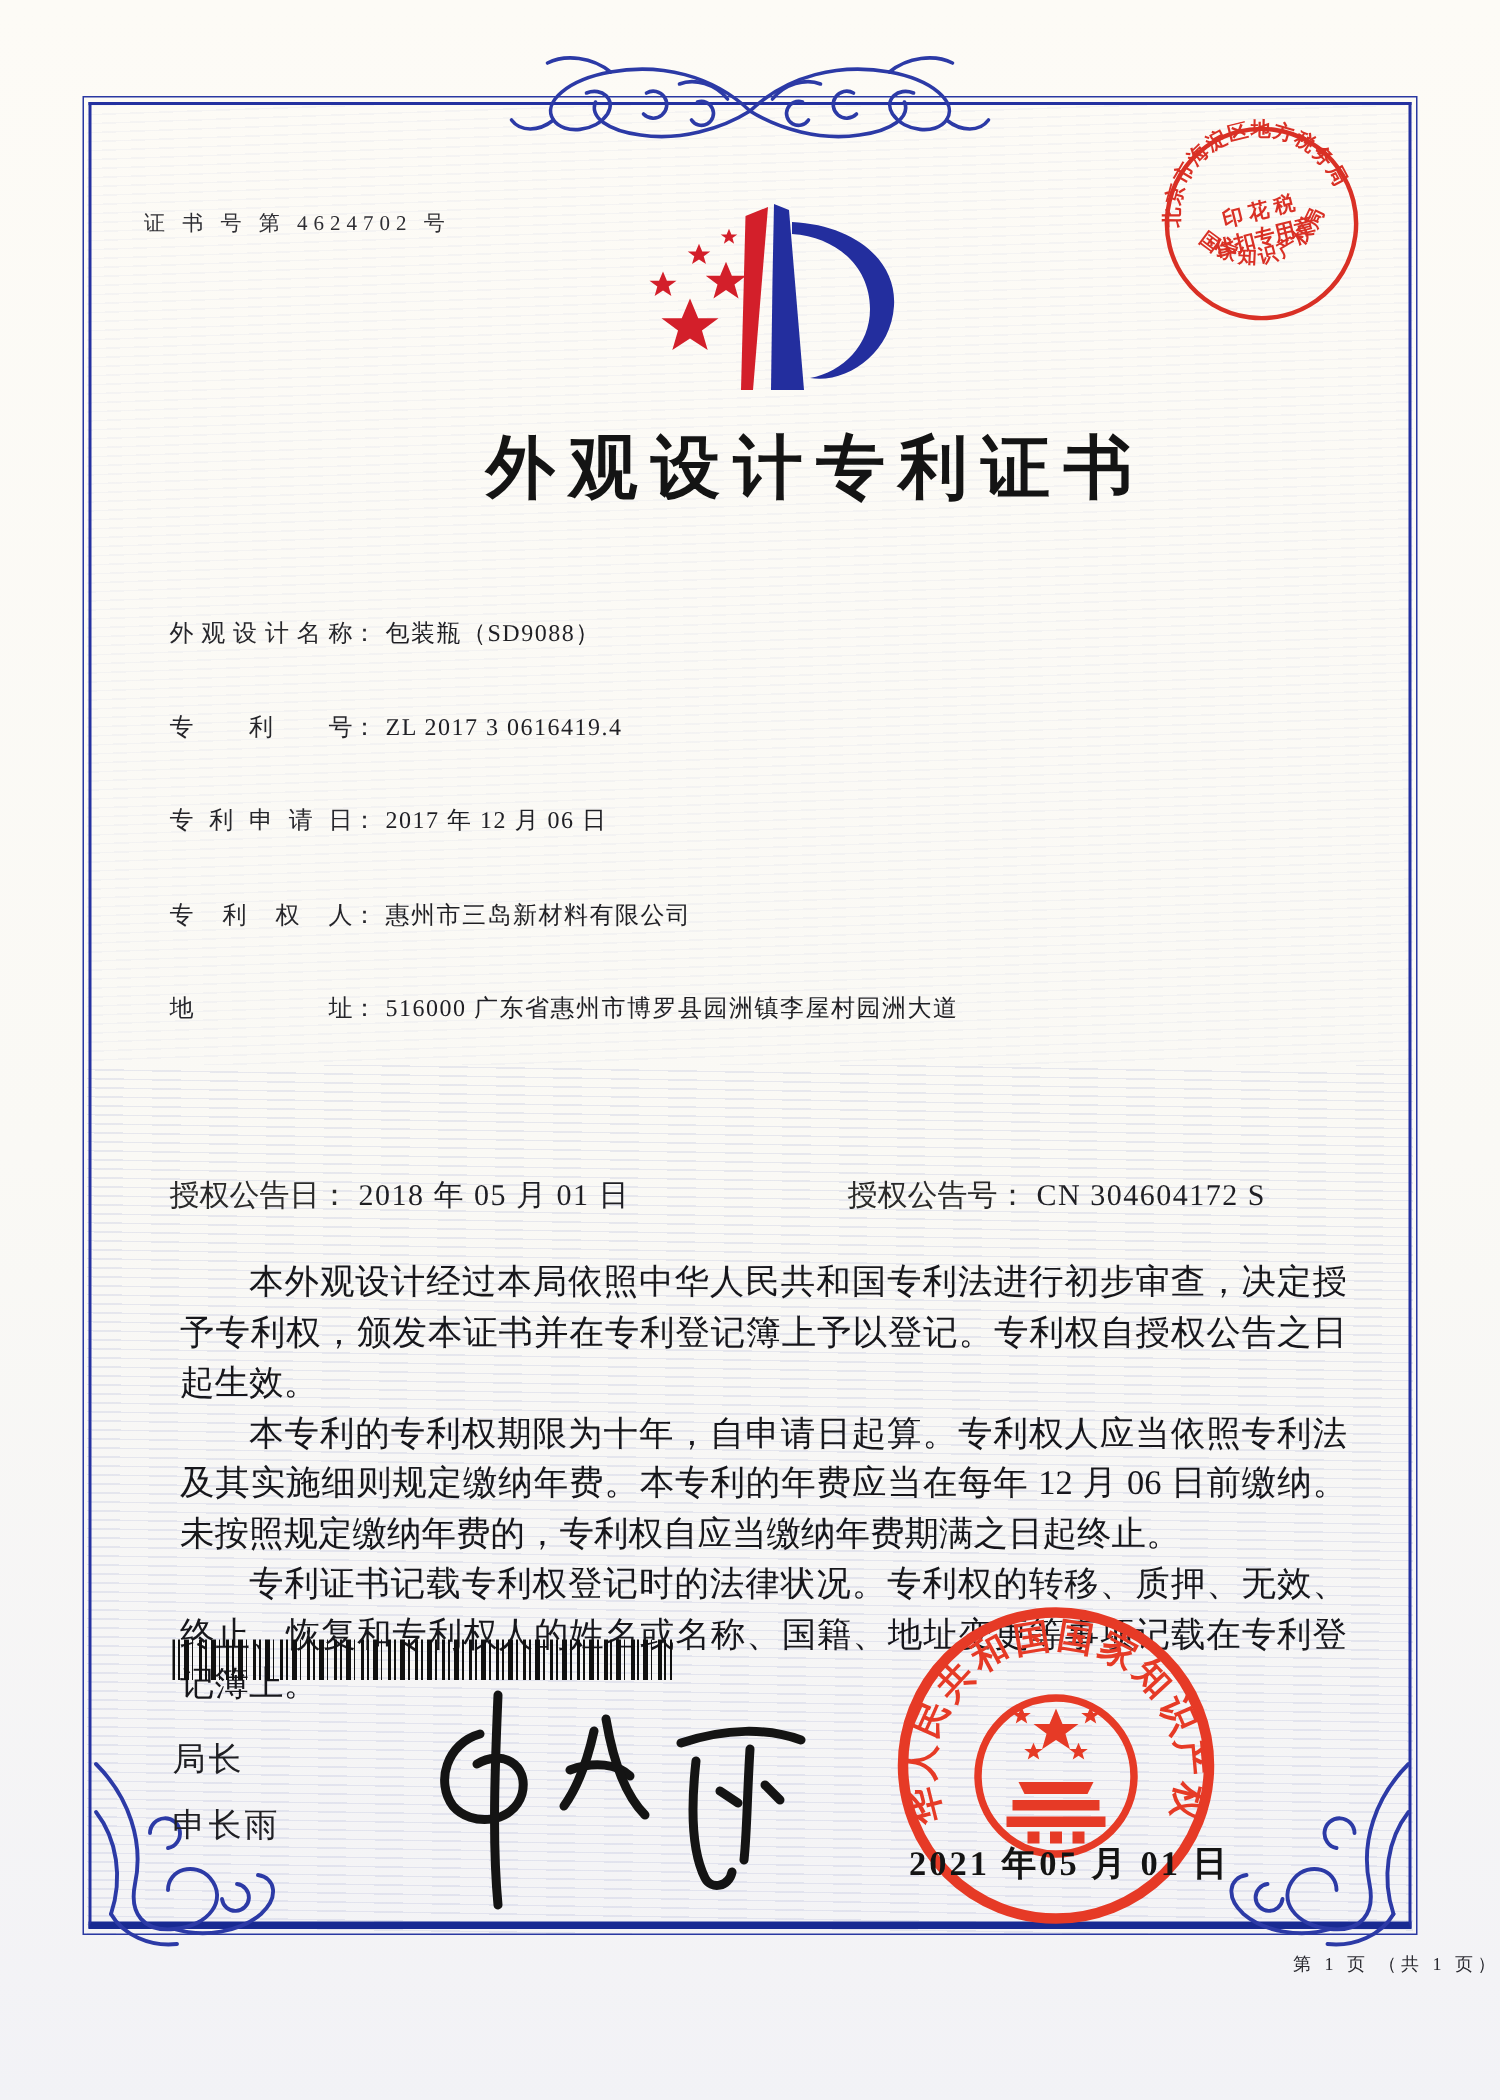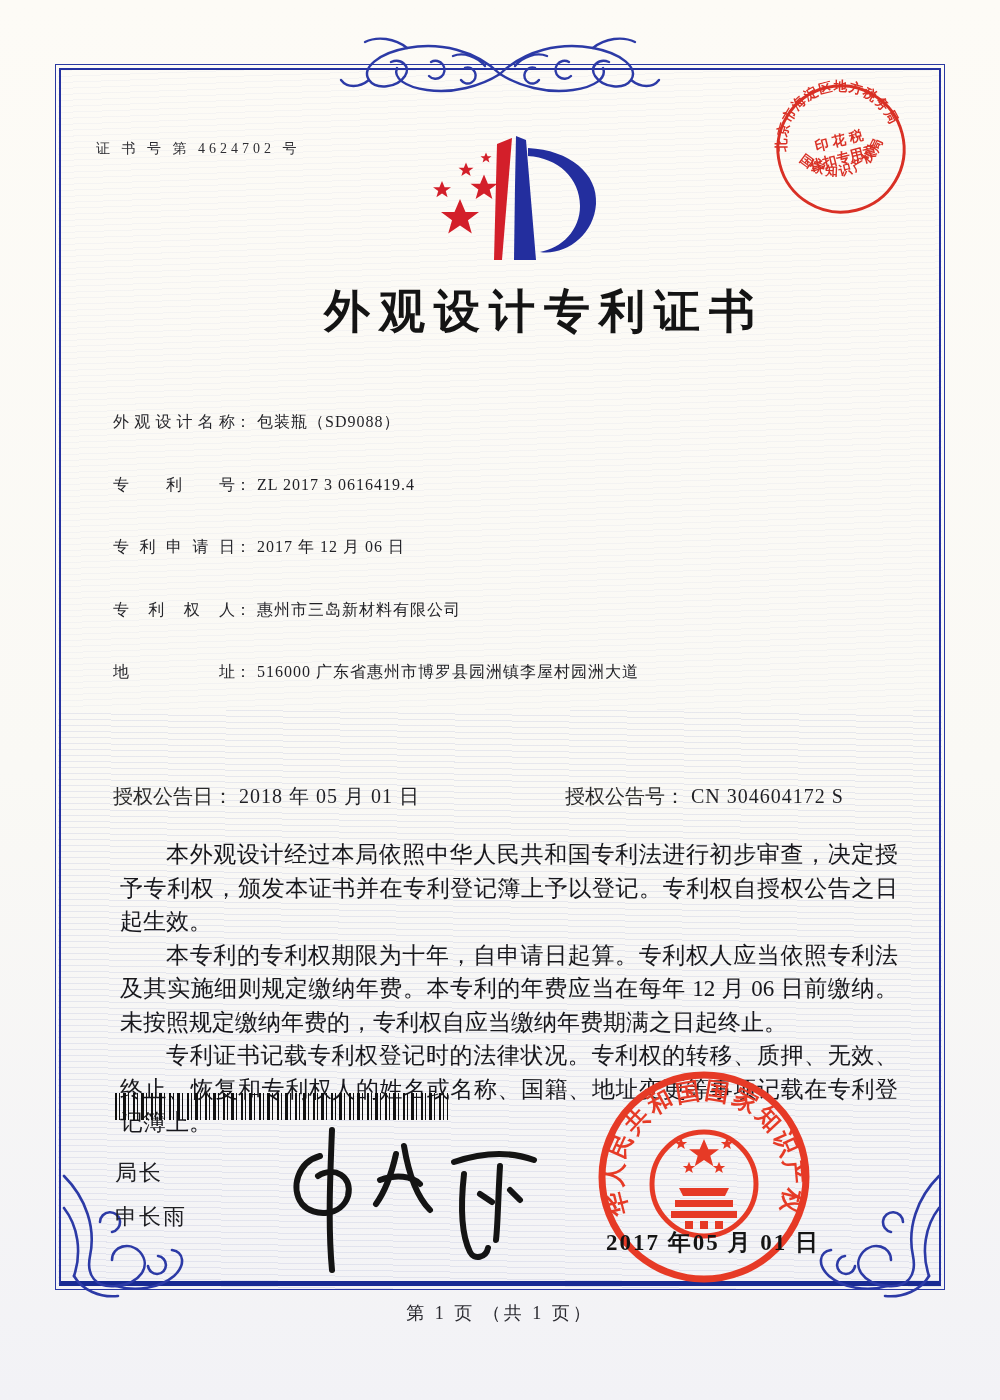--- a/index.html
+++ b/index.html
@@ -49,22 +49,22 @@
   .officer{position:absolute; left:115px; top:1158px;
     font-family:"Liberation Sans", sans-serif; font-size:22px; color:#202024;}
   .officer div{margin-bottom:14px; letter-spacing:2px;}
   .signature{position:absolute; left:258px; top:1118px;}
   
   .tax-stamp{position:absolute; left:772px; top:80px; transform:rotate(-14deg);}
   .big-seal{position:absolute; left:593px; top:1066px;}
   .seal-date{position:absolute; left:606px; top:1227px; font-size:23px; font-weight:bold;
     color:#141414; letter-spacing:2px; font-family:"Liberation Serif", serif;}
   
-  .footer{position:absolute; left:0; top:1301px; width:100%; text-align:center;
-    font-size:18px; letter-spacing:3px; color:#2a2a30;}
+  .footer{position:absolute; left:0; top:1301px; width:100%; text-align:right;
+    font-size:12px; letter-spacing:3px; color:#2a2a30;}
 </style>
 </head>
 <body>
 
 <div class="page">
 
   <div class="texture upper"></div>
   <div class="texture lower"></div>
 
   <div class="frame-outer">
@@ -209,17 +209,17 @@
       <path transform="translate(126,102) scale(0.62)" d="M0,-10 L2.9,-3.1 10,-3.1 4.2,1.2 6.2,8.1 0,4 -6.2,8.1 -4.2,1.2 -10,-3.1 -2.9,-3.1 Z"></path>
       <path d="M86,122 L136,122 L132,130 L90,130 Z"></path>
       <rect x="82" y="134" width="58" height="7"></rect>
       <rect x="78" y="145" width="66" height="7"></rect>
       <rect x="92" y="155" width="8" height="8"></rect>
         <rect x="107" y="155" width="8" height="8"></rect>
         <rect x="122" y="155" width="8" height="8"></rect>
     </g>
   </svg>
 
-  <div class="seal-date">2017 年05 月 01 日</div>
+  <div class="seal-date">2021 年05 月 01 日</div>
 
   <div class="footer">第 1 页 （共 1 页）</div>
 
 </div>
 
 </body></html>

